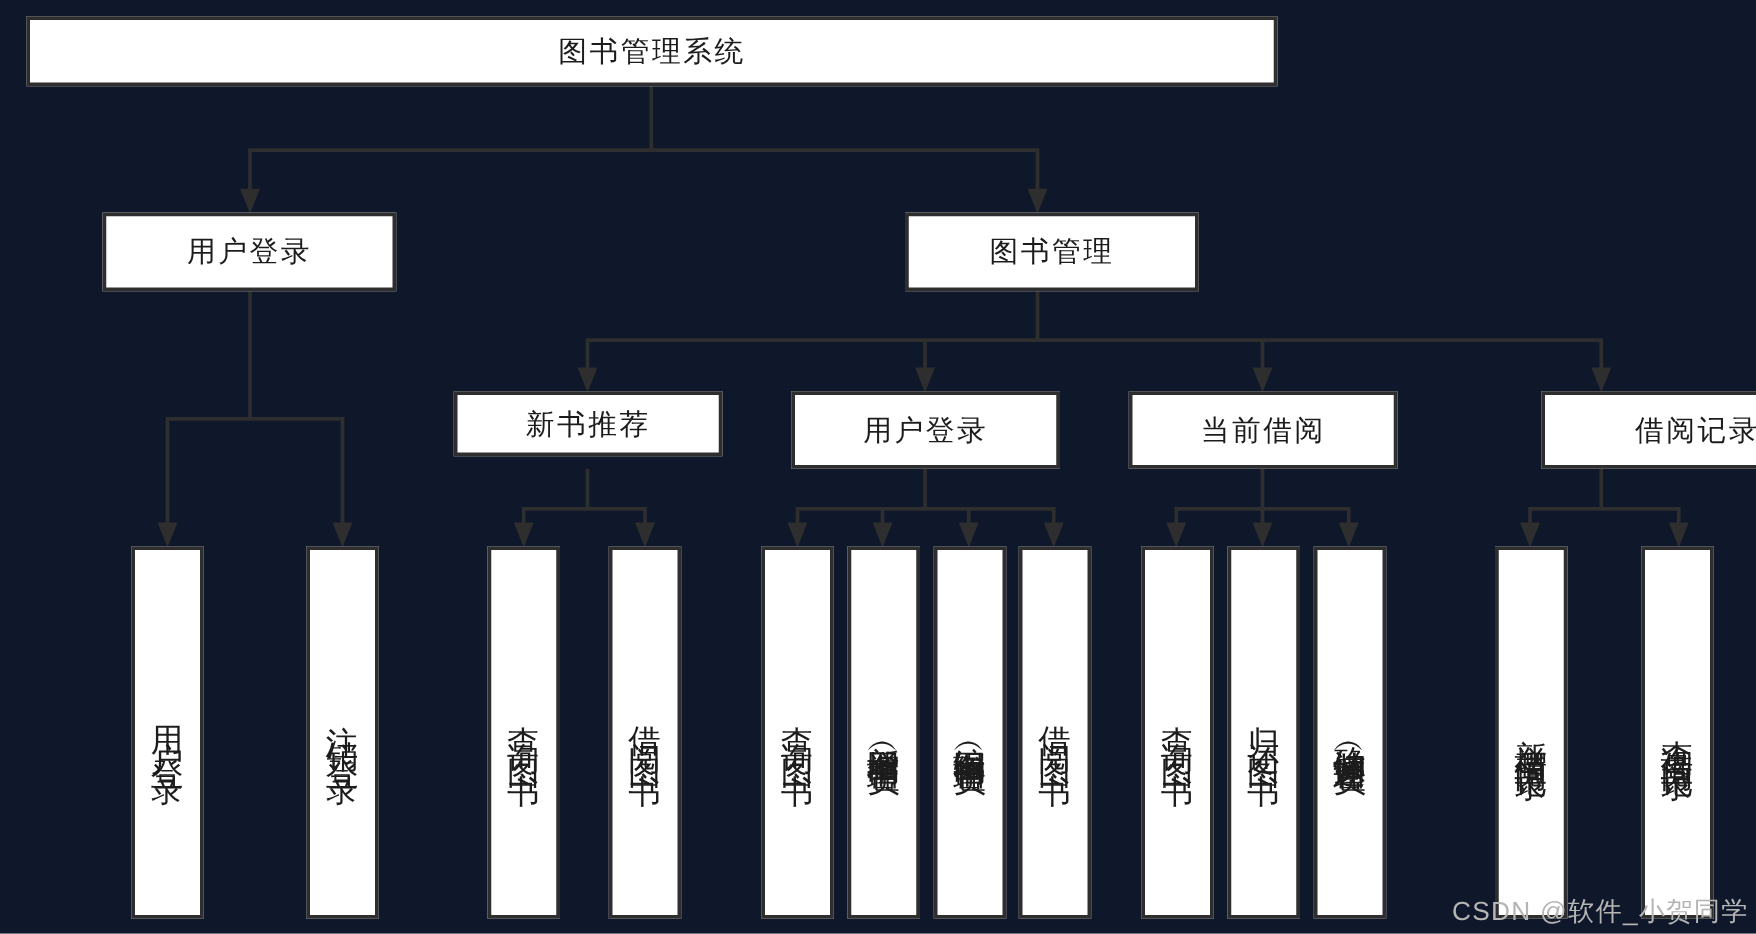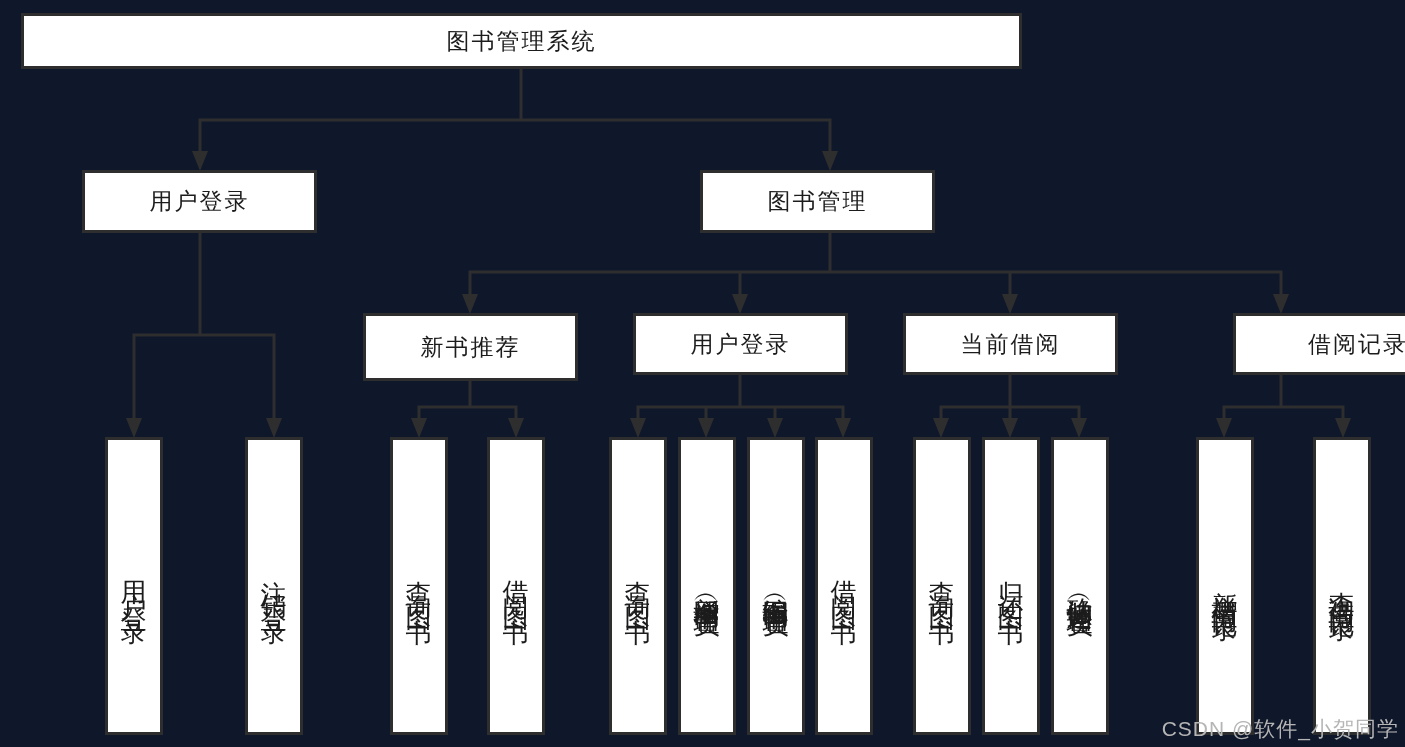--- a/index.html
+++ b/index.html
@@ -100,25 +100,25 @@
     </g>
   </svg>
 
   <div class="node h" style="left:21px;top:13px;width:1001px;height:56px">
     <span>图书管理系统</span>
   </div>
 
   <div class="node h" style="left:82px;top:170px;width:235px;height:63px">
     <span>用户登录</span>
   </div>
-  <div class="node h" style="left:700px;top:170px;width:235px;height:63px">
+  <div class="node h" style="left:724px;top:170px;width:235px;height:63px">
     <span>图书管理</span>
   </div>
 
-  <div class="node h" style="left:363px;top:313px;width:215px;height:68px">
+  <div class="node h" style="left:363px;top:313px;width:215px;height:52px">
     <span>新书推荐</span>
   </div>
   <div class="node h" style="left:633px;top:313px;width:215px;height:62px">
     <span>用户登录</span>
   </div>
   <div class="node h" style="left:903px;top:313px;width:215px;height:62px">
     <span>当前借阅</span>
   </div>
   <div class="node h" style="left:1233px;top:313px;width:250px;height:62px">
     <span>借阅记录</span>

